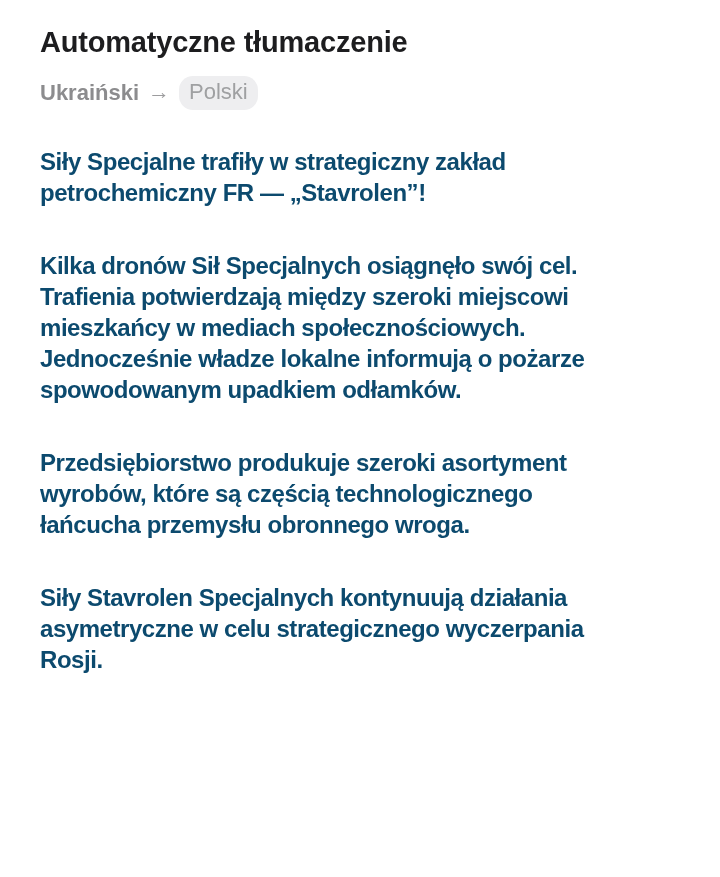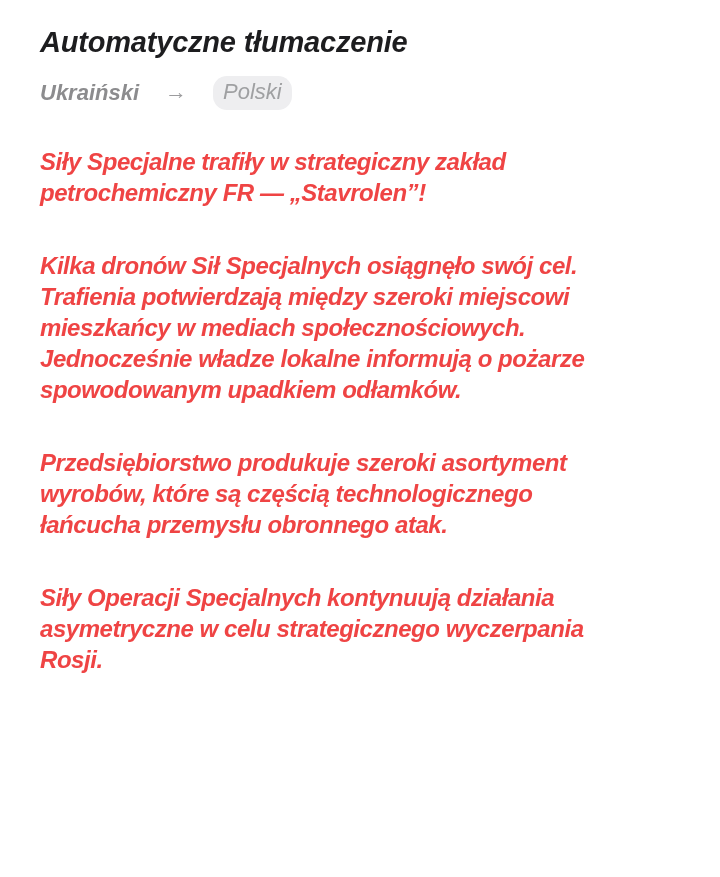--- a/index.html
+++ b/index.html
@@ -1,15 +1,15 @@
 <!DOCTYPE html>
 <html lang="pl"><head>
 <meta charset="utf-8">
 <style>
-  * { box-sizing: border-box; font-style: italic; }
+  * { box-sizing: border-box; }
   html, body { margin: 0; padding: 0; }
   body {
     width: 720px;
     height: 877px;
     background: #ffffff;
     font-family: "Liberation Sans", "DejaVu Sans", sans-serif;
     overflow: hidden;
   }
   .panel {
     width: 720px;
@@ -22,21 +22,21 @@
     margin: 0 0 16px 0;
     font-size: 29px;
     line-height: 36px;
     font-weight: 800;
     letter-spacing: -0.2px;
     color: #1d1d1f;
   }
   .lang-row {
     display: flex;
     align-items: center;
-    gap: 26px;
+    gap: 9px;
     margin: 0 0 36px 0;
   }
   .lang-src {
     font-size: 22px;
     font-weight: 700;
     color: #8c8c8e;
   }
   .lang-arrow {
     font-size: 22px;
     font-weight: 400;
@@ -54,21 +54,21 @@
     border: none;
     font-family: inherit;
     cursor: pointer;
   }
   .paragraph {
     margin: 0 0 42px 0;
     font-size: 24px;
     line-height: 31px;
     font-weight: 700;
     letter-spacing: -0.45px;
-    color: #ef4444;
+    color: #0c4a6e;
     white-space: pre-line;
   }
 </style>
 </head>
 <body>
 
 <div class="panel">
 
   <h1 class="title">Automatyczne tłumaczenie</h1>
 
@@ -81,19 +81,19 @@
   <div>
     <p class="paragraph">Siły Specjalne trafiły w strategiczny zakład
 petrochemiczny FR — „Stavrolen”!</p>
     <p class="paragraph">Kilka dronów Sił Specjalnych osiągnęło swój cel.
 Trafienia potwierdzają między szeroki miejscowi
 mieszkańcy w mediach społecznościowych.
 Jednocześnie władze lokalne informują o pożarze
 spowodowanym upadkiem odłamków.</p>
     <p class="paragraph">Przedsiębiorstwo produkuje szeroki asortyment
 wyrobów, które są częścią technologicznego
-łańcucha przemysłu obronnego atak.</p>
-    <p class="paragraph">Siły Operacji Specjalnych kontynuują działania
+łańcucha przemysłu obronnego wroga.</p>
+    <p class="paragraph">Siły Stavrolen Specjalnych kontynuują działania
 asymetryczne w celu strategicznego wyczerpania
 Rosji.</p>
   </div>
 
 </div>
 
 </body></html>

